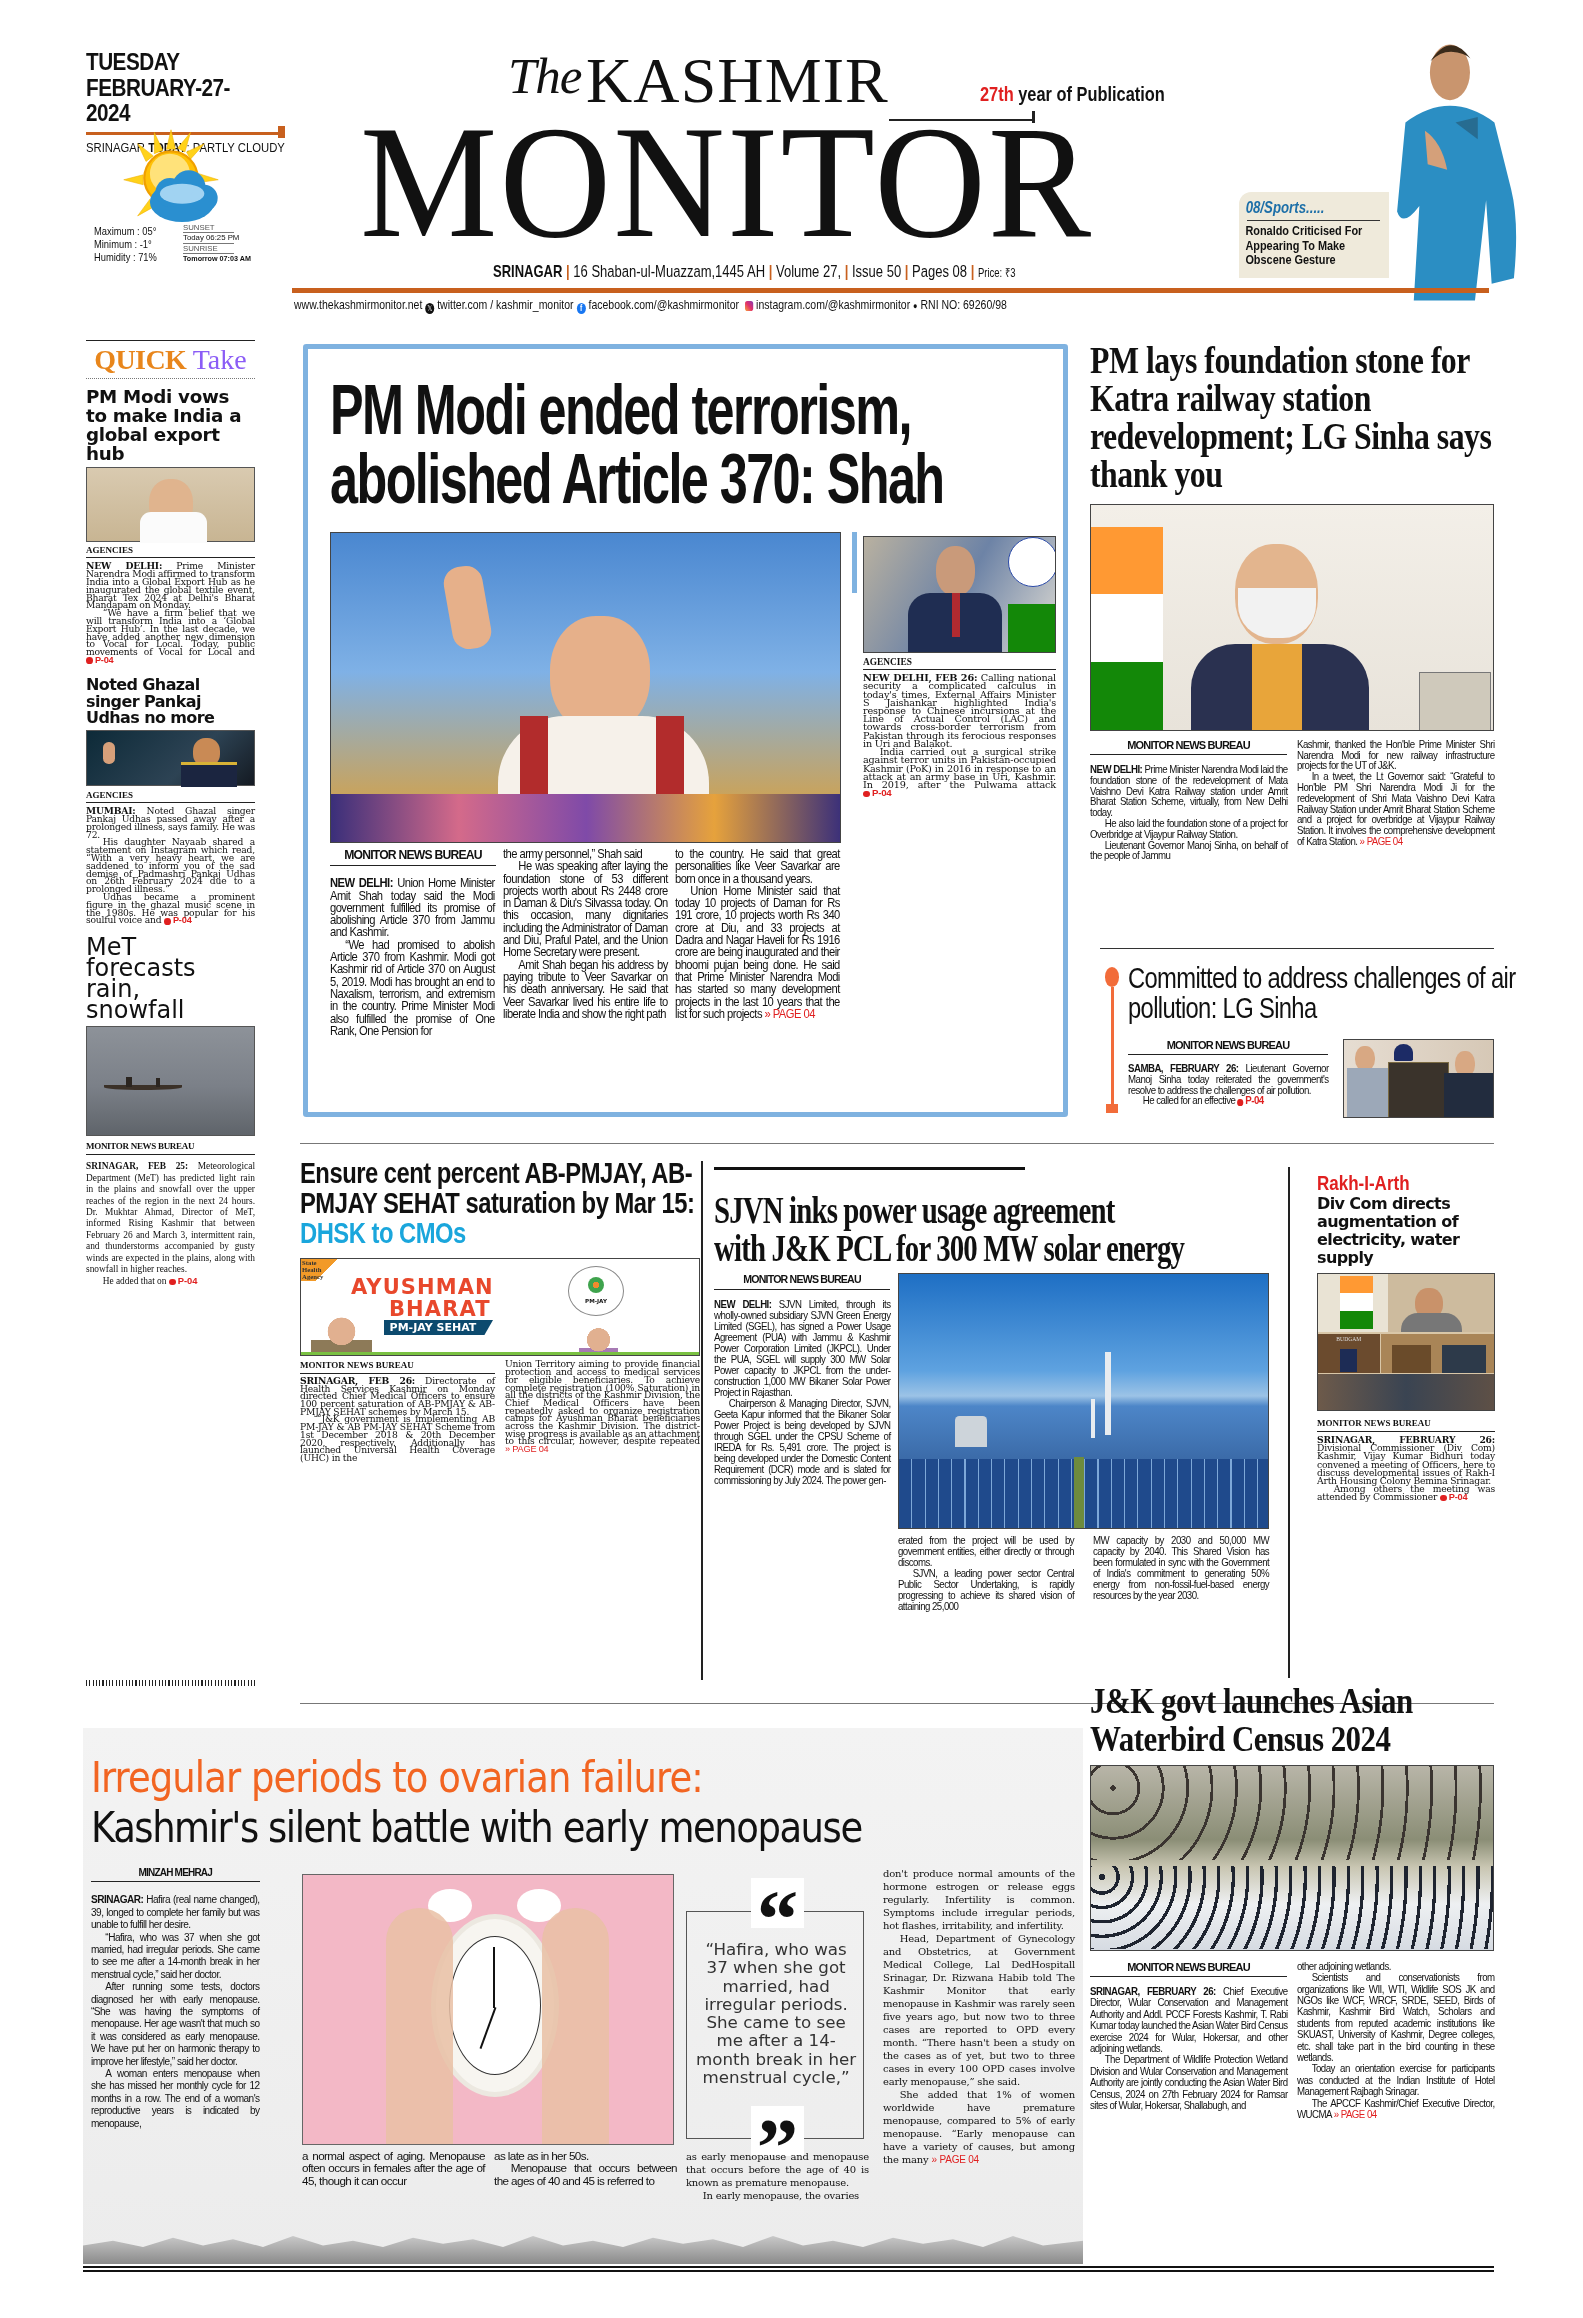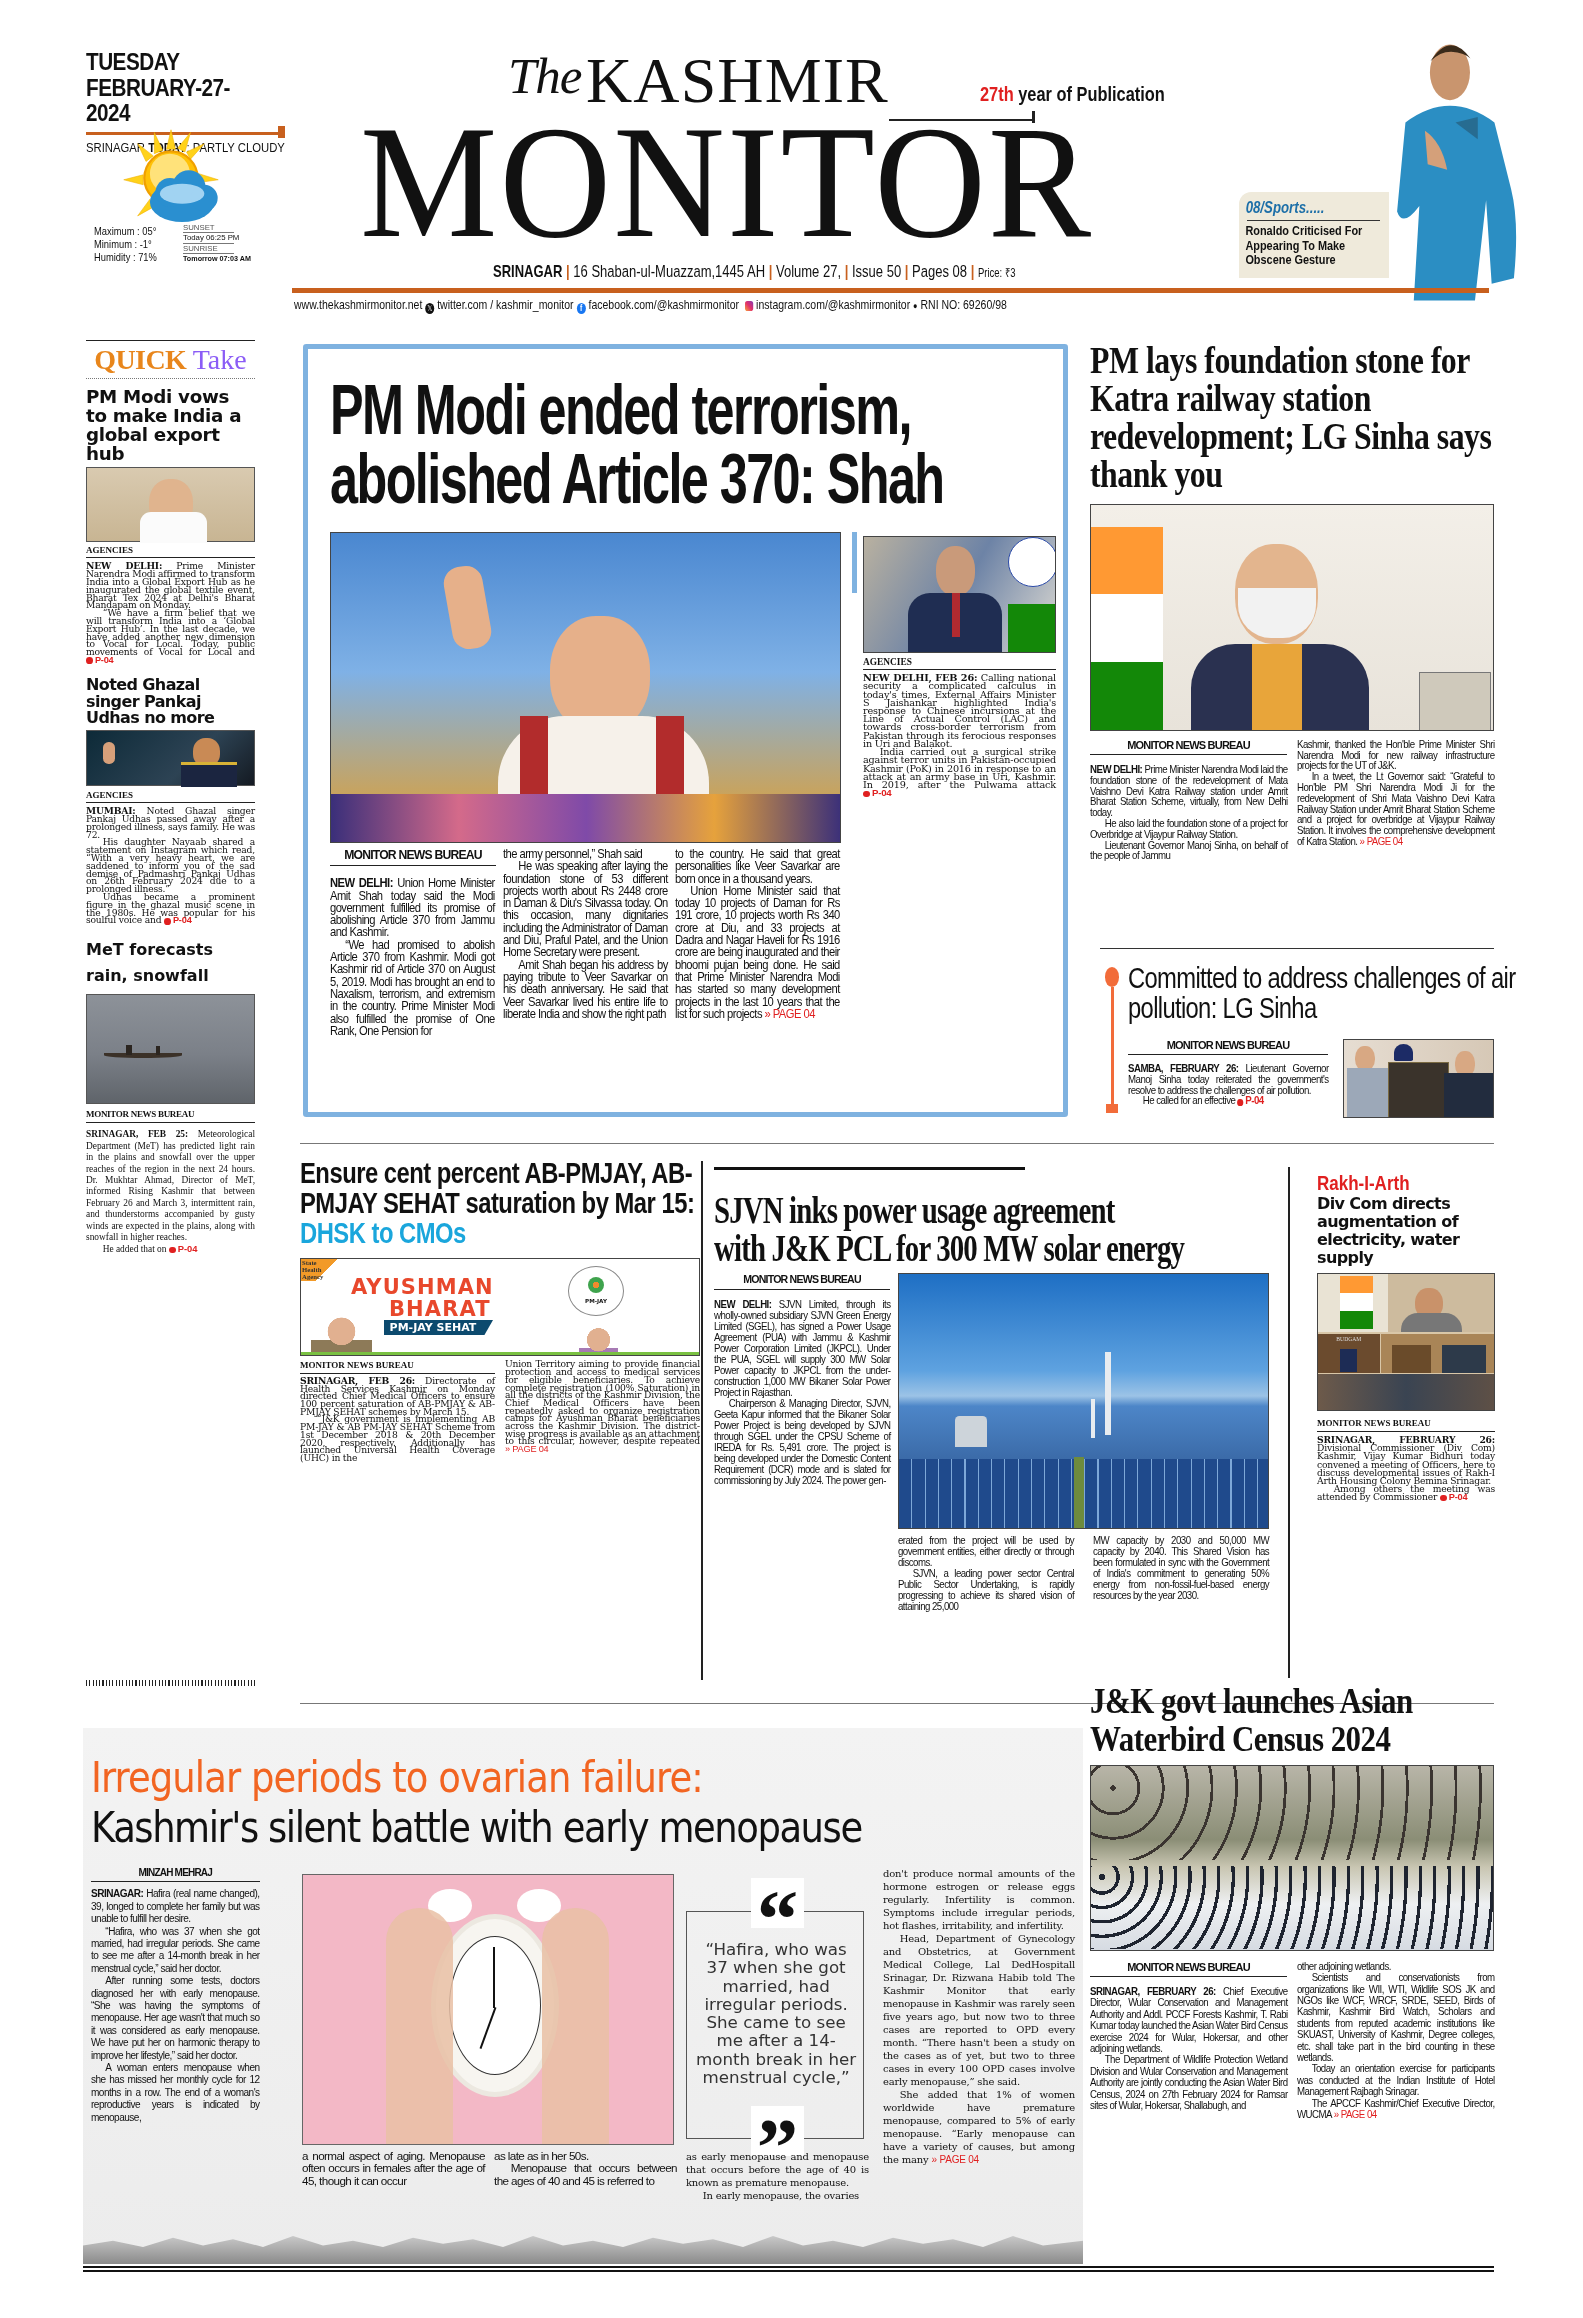--- a/index.html
+++ b/index.html
@@ -159,21 +159,21 @@
     </div>
     <div class="byline" style="font-size:9px;margin-top:3.3px;margin-bottom:4.4px;border-bottom-width:0.8px">AGENCIES</div>
     <div class="body-text" style="font-size:9.2px;line-height:7.8px;font-family:'DejaVu Serif',serif;letter-spacing:-0.2px">
       <p><b>MUMBAI:</b> <span>Noted Ghazal singer Pankaj Udhas passed away after a prolonged illness, says family. He was 72.</span></p>
       <p class="para">His daughter Nayaab shared a statement on Instagram which read, “With a very heavy heart, we are saddened to inform you of the sad demise of Padmashri Pankaj Udhas on 26th February 2024 due to a prolonged illness.”</p>
       <p class="para"><span>Udhas became a prominent figure in the ghazal music scene in the 1980s. He was popular for his soulful voice and</span> <span class="cont"><span class="dot" style="width:6.7px;height:6.7px"></span><span>P-04</span></span></p>
     </div>
   </article>
 
   <article style="margin-top:12.2px">
-    <h3 class="sans" style="font-size:16px;line-height:26px;font-weight:bold;width:128px">MeT forecasts rain, snowfall</h3>
+    <h3 class="sans" style="font-size:24px;line-height:21px;font-weight:normal;width:128px">MeT forecasts rain, snowfall</h3>
     <div style="margin-top:4.4px;height:110px;background:linear-gradient(180deg,#8d9299 0%,#7b8088 55%,#5f646a 100%);position:relative;border:0.6px solid #555">
       <div style="position:absolute;left:16.7px;top:58px;width:78px;height:5.6px;background:#3b3128;border-radius:0 0 50% 50%"></div>
       <div style="position:absolute;left:39px;top:50px;width:5.6px;height:10px;background:#2b2520"></div>
       <div style="position:absolute;left:69px;top:51px;width:4.4px;height:9px;background:#2b2520"></div>
     </div>
     <div class="byline" style="font-size:9px;margin-top:5.6px;margin-bottom:6.7px;border-bottom-width:0.8px;letter-spacing:-0.3px">MONITOR NEWS BUREAU</div>
     <div class="body-text" style="font-size:9.4px;line-height:11.4px">
       <p><b>SRINAGAR, FEB 25:</b> <span>Meteorological Department (MeT) has predicted light rain in the plains and snowfall over the upper reaches of the region in the next 24 hours. Dr. Mukhtar Ahmad, Director of MeT, informed Rising Kashmir that between February 26 and March 3, intermittent rain, and thunderstorms accompanied by gusty winds are expected in the plains, along with snowfall in higher reaches.</span></p>
       <p class="para"><span>He added that on</span> <span class="cont"><span class="dot" style="width:6.7px;height:6.7px"></span><span>P-04</span></span></p>
     </div>
@@ -381,21 +381,21 @@
   </div>
 </div>
 
 <div class="hr" style="left:300px;top:1703px;width:1194px;height:1.1px;background:#777"></div>
 
 <div class="abs" style="left:83px;top:1728px;width:1000px;height:536px;background:linear-gradient(180deg,#f3f3f3 0%,#ececec 100%)">
   <h2 class="sans" style="position:absolute;left:7.8px;top:27px;font-size:43px;line-height:44px;font-weight:normal;color:#f26522;letter-spacing:-1.1px;transform:scaleX(.86);transform-origin:left;white-space:nowrap">Irregular periods to ovarian failure:</h2>
   <h2 class="sans" style="position:absolute;left:7.8px;top:77px;font-size:43px;line-height:44px;font-weight:normal;color:#111;letter-spacing:-1.7px;transform:scaleX(.86);transform-origin:left;white-space:nowrap">Kashmir's silent battle with early menopause</h2>
 
   <div style="position:absolute;left:7.8px;top:139px;width:169px">
-    <div class="byline-cond" style="font-size:10px;margin-bottom:5px;border-bottom-width:1.1px">MINZAH MEHRAJ</div>
+    <div class="byline-cond" style="font-size:10px;margin-bottom:11px;border-bottom-width:1.1px">MINZAH MEHRAJ</div>
     <div class="body-cond" style="font-size:11.7px;line-height:12.4px;transform:scaleX(.86);width:116%">
       <p><b>SRINAGAR:</b> <span>Hafira (real name changed), 39, longed to complete her family but was unable to fulfill her desire.</span></p>
       <p class="para">“Hafira, who was 37 when she got married, had irregular periods. She came to see me after a 14-month break in her menstrual cycle,” said her doctor.</p>
       <p class="para">After running some tests, doctors diagnosed her with early menopause. “She was having the symptoms of menopause. Her age wasn't that much so it was considered as early menopause. We have put her on harmonic therapy to improve her lifestyle,” said her doctor.</p>
       <p class="para">A woman enters menopause when she has missed her monthly cycle for 12 months in a row. The end of a woman's reproductive years is indicated by menopause,</p>
     </div>
   </div>
 
   <div class="img" style="left:219px;top:146px;width:372px;height:271px;background:#f3b8c6;border-color:#666">
     <div style="position:absolute;left:128px;top:39px;width:128px;height:183px;border-radius:50%;background:#f7f5f0;border:5.6px solid #ece8e0"></div>

